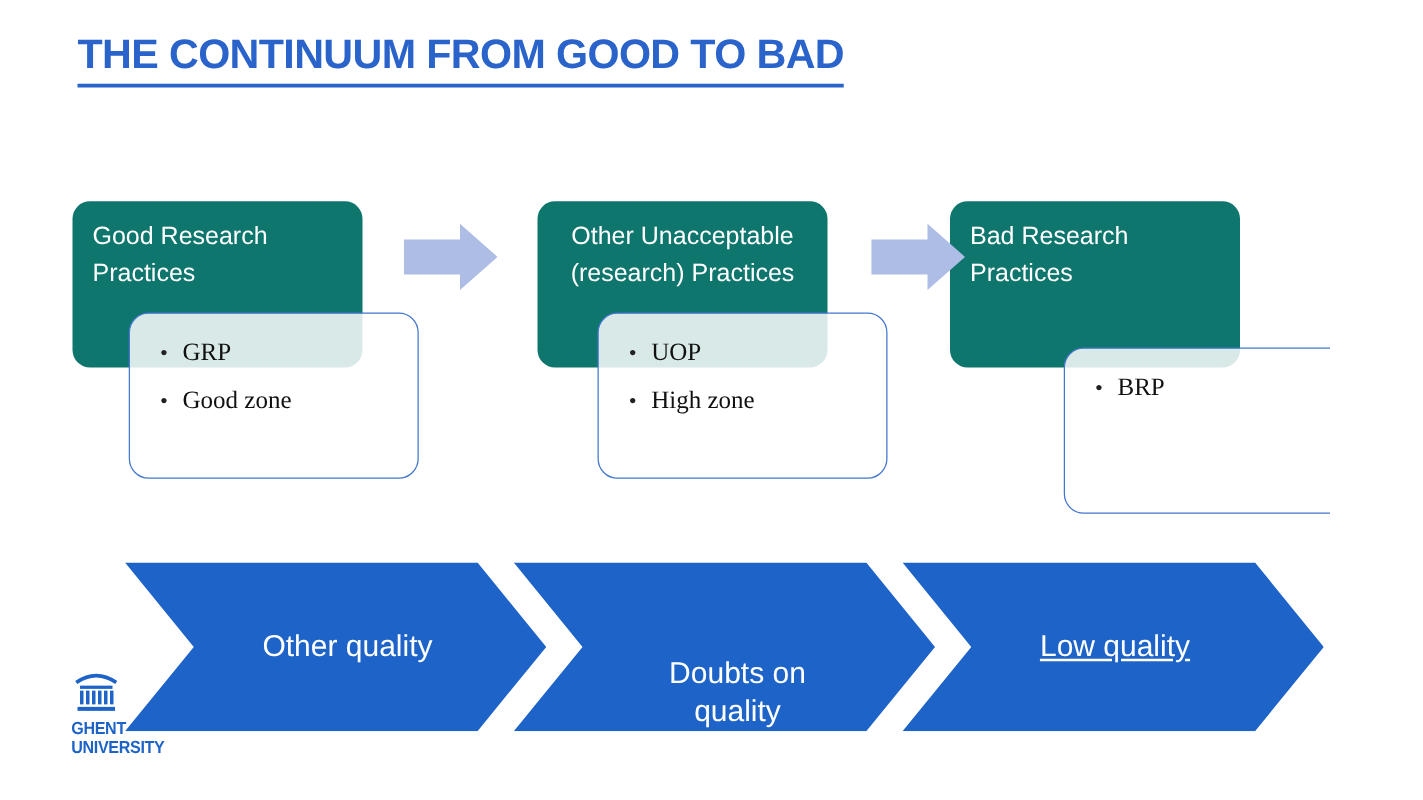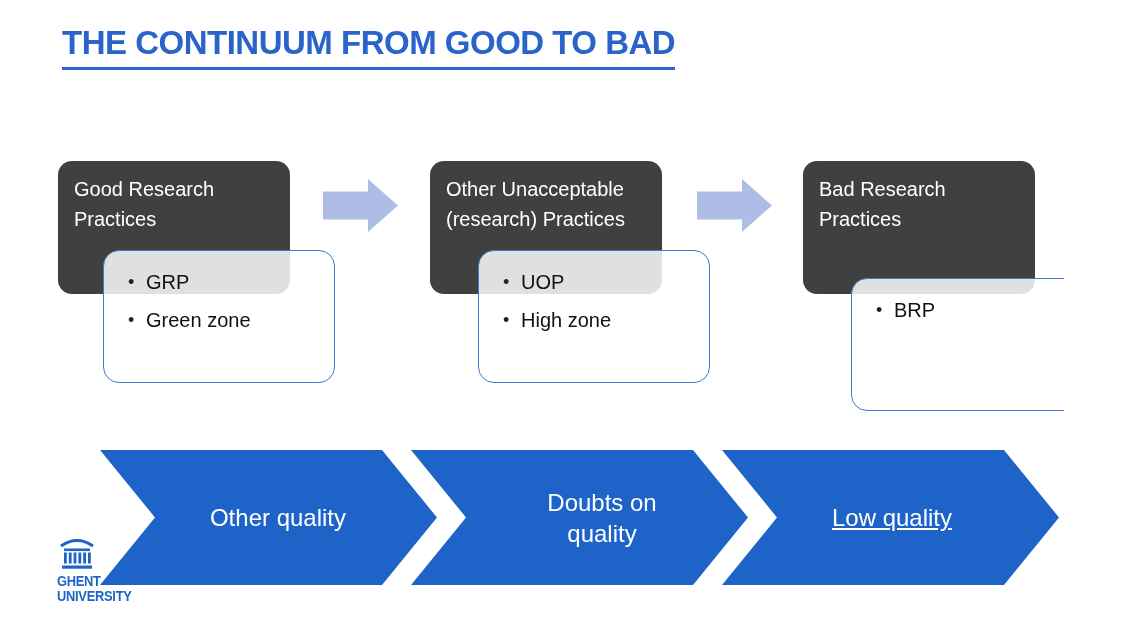--- a/index.html
+++ b/index.html
@@ -9,28 +9,28 @@
   }
   
   .slide-title{
     position:absolute;left:62px;top:24px;display:inline-block;
     font-size:33px;font-weight:600;letter-spacing:-0.5px;color:#2A64CB;
     padding-bottom:5px;border-bottom:3px solid #2A64CB;white-space:nowrap;
   }
   
   .bluebox{
     position:absolute;top:161px;width:232px;height:133px;border-radius:14px;
-    background:#404040;color:#fff;box-sizing:border-box;padding:13px 16px;
+    background:#0f766e;color:#fff;box-sizing:border-box;padding:13px 16px;
     font-size:20px;font-weight:500;line-height:30px;z-index:1;
   }
   
   .card{
     position:absolute;top:250px;width:232px;height:133px;border-radius:16px;
     background:rgba(255,255,255,0.84);border:1.5px solid #4377CE;
-    box-sizing:border-box;padding:12px 10px 0 22px;z-index:2;
+    box-sizing:border-box;padding:12px 10px 0 22px;z-index:2;font-family:Liberation Serif, serif;
   }
   .bullet{
     position:relative;font-size:20px;color:#111;line-height:38px;
     padding-left:20px;white-space:nowrap;
   }
   .bullet::before{
     content:"\2022";position:absolute;left:2px;top:0;color:#222;font-size:18px;
   }
   
   .flowarrow{position:absolute;top:179px;z-index:1;}
@@ -50,30 +50,30 @@
 </head>
 <body>
 
 <div id="slide">
 
   <div class="slide-title">THE CONTINUUM FROM GOOD TO BAD</div>
 
   <div class="bluebox" style="left:58px;">
     <span>Good Research Practices</span>
   </div>
-  <div class="bluebox" style="left:430px;">
+  <div class="bluebox" style="left:430px;text-align:center;">
     <span>Other Unacceptable (research) Practices</span>
   </div>
-  <div class="bluebox" style="left:803px;">
+  <div class="bluebox" style="left:760px;">
     <span>Bad Research Practices</span>
   </div>
 
   <div class="card" style="left:103px;">
     <div class="bullet">GRP</div>
-    <div class="bullet">Green zone</div>
+    <div class="bullet">Good zone</div>
   </div>
   <div class="card" style="left:478px;">
     <div class="bullet">UOP</div>
     <div class="bullet">High zone</div>
   </div>
   <div class="card" style="left:851px;margin-top:28px;">
     <div class="bullet">BRP</div>
   </div>
 
   <svg class="flowarrow" style="left:323px;" width="75" height="53" viewBox="0 0 75 53">
@@ -100,20 +100,20 @@
   </div>
 
   <svg class="chevband" width="959" height="135" viewBox="0 0 959 135">
     <polygon points="0,0 282,0 337,67.5 282,135 0,135 55,67.5" fill="#1E64C8"></polygon>
     <polygon points="311,0 593,0 648,67.5 593,135 311,135 366,67.5" fill="#1E64C8"></polygon>
     <polygon points="622,0 904,0 959,67.5 904,135 622,135 677,67.5" fill="#1E64C8"></polygon>
   </svg>
   <div class="chevron-label" style="left:128px;">
     <span>Other quality</span>
   </div>
-  <div class="chevron-label" style="left:452px;">
+  <div class="chevron-label" style="left:440px;align-items:flex-end;">
     <span>Doubts on quality</span>
   </div>
   <div class="chevron-label" style="left:742px;text-decoration:underline;">
     <span>Low quality</span>
   </div>
 
 </div>
 
 </body></html>

